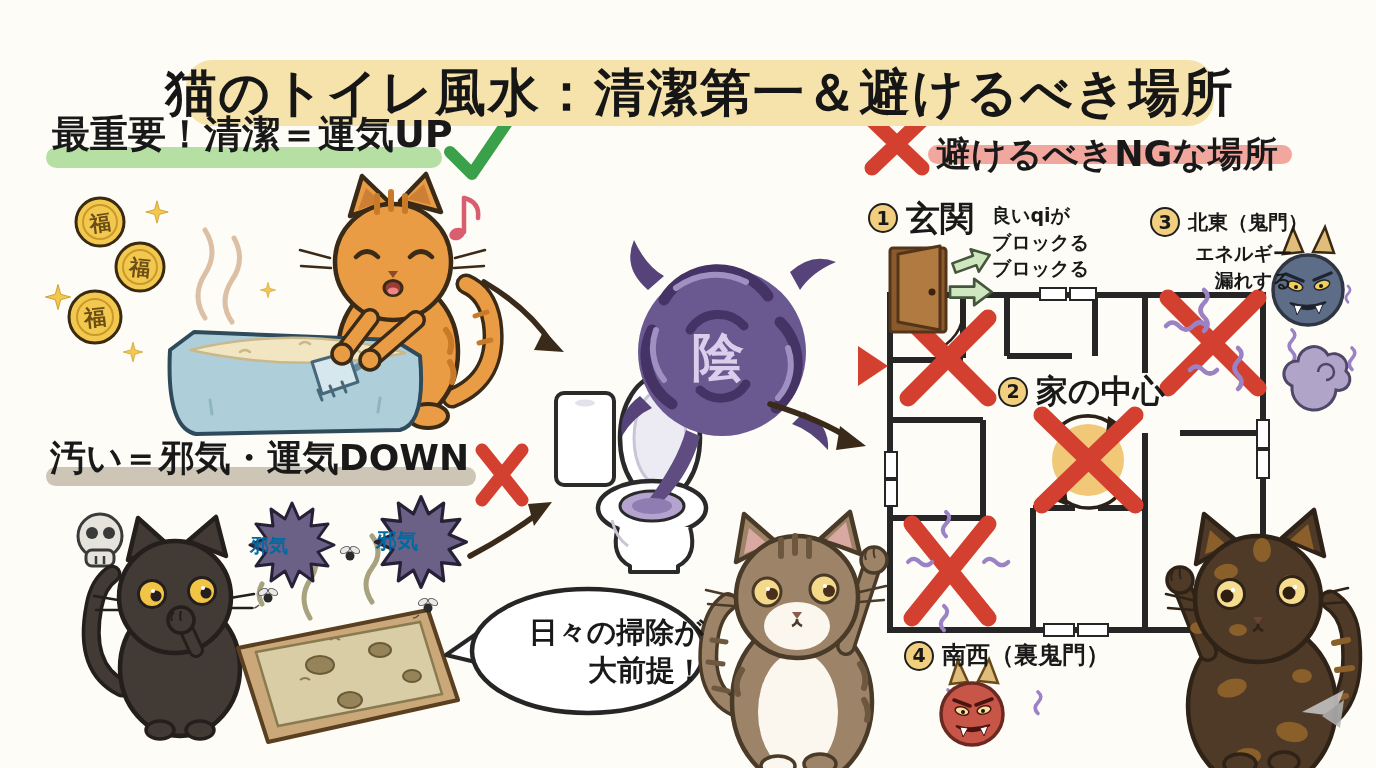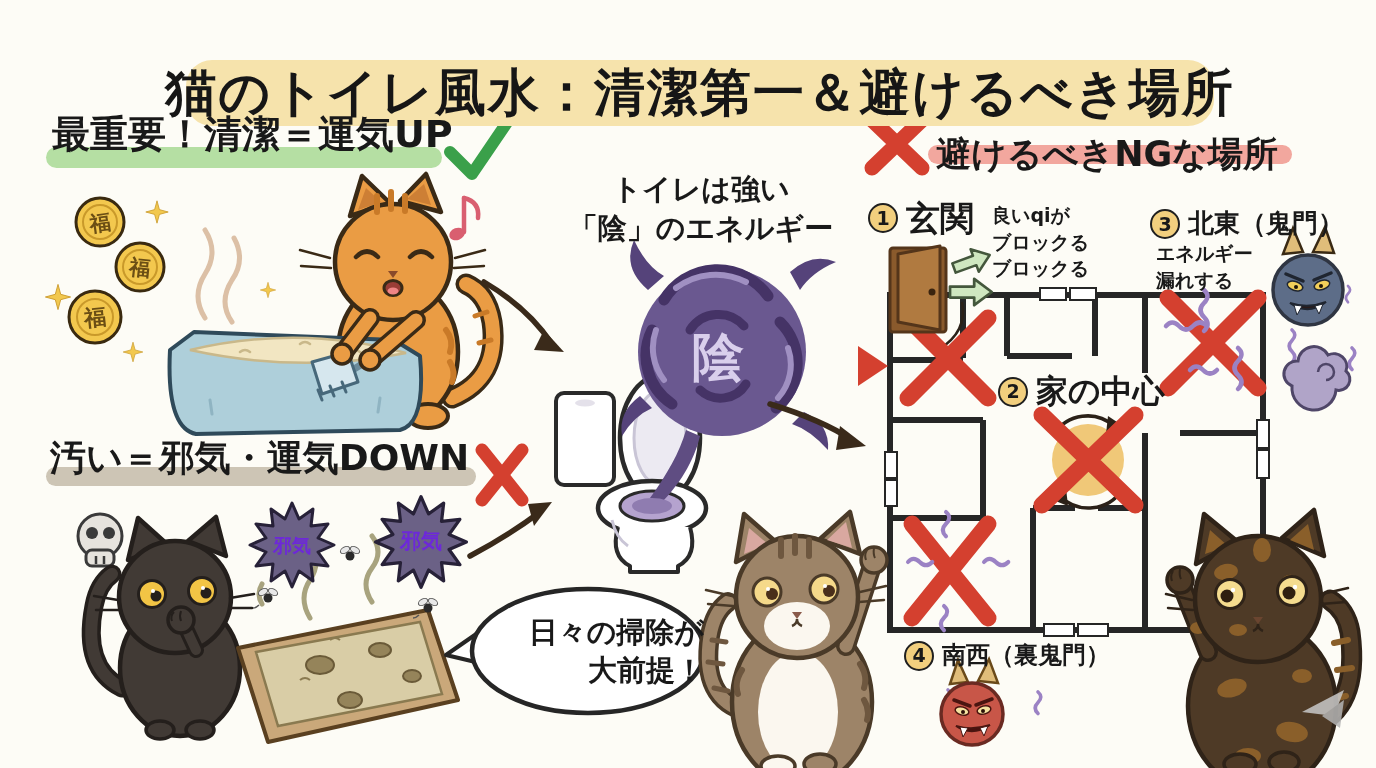--- a/index.html
+++ b/index.html
@@ -21,21 +21,21 @@
   .c-text{left:548px;top:170px;width:306px;text-align:center;font-size:29px;line-height:1.35;}
   .yin{left:668px;top:324px;width:100px;text-align:center;font-size:52px;font-weight:700;
        color:#d9cfec;}
   .bubble-t{left:472px;top:613px;width:232px;text-align:right;font-size:29px;line-height:1.32;font-family:Liberation Serif, serif;}
   .pt{display:flex;align-items:center;gap:8px;}
   .num{width:30px;height:30px;border-radius:50%;background:var(--num_gold,#f2cf7e);
        border:2.5px solid #1f1f1f;display:flex;align-items:center;justify-content:center;
        font-size:19px;font-weight:800;flex:0 0 30px;box-sizing:border-box;}
   .pt-label{font-size:34px;font-weight:800;}
   .note{font-size:19px;font-weight:700;line-height:1.4;}
-  .jaki{color:#6d28d9;text-align:center;font-weight:700;}
+  .jaki{color:#0369a1;font-weight:700;}
 </style>
 </head>
 <body>
 
 <div class="stage">
 
   <div class="hl hl-green" style="left:46px;top:147px;width:396px;height:21px;"></div>
   <div class="hl hl-gray" style="left:46px;top:467px;width:430px;height:19px;"></div>
   <div class="hl hl-red" style="left:928px;top:145px;width:364px;height:19px;"></div>
 
@@ -399,24 +399,20 @@
   </svg>
 
   <div class="txt banner">
     <span>猫のトイレ風水：清潔第一＆避けるべき場所</span>
   </div>
 
   <div class="txt h-clean">最重要！清潔＝運気UP</div>
   <div class="txt h-dirty">汚い＝邪気・運気DOWN</div>
   <div class="txt h-ng">避けるべきNGな場所</div>
 
-  <div class="txt c-text">
-    <div>トイレは強い</div>
-    <div>「陰」のエネルギー</div>
-  </div>
 
   <div class="txt yin">陰</div>
 
   <div class="txt bubble-t">
     <div>日々の掃除が</div>
     <div>大前提！</div>
   </div>
 
   <div class="txt pt" style="left:868px;top:196px;">
     <span class="num">1</span>
@@ -428,23 +424,23 @@
     <div>ブロックる</div>
   </div>
 
   <div class="txt pt" style="left:998px;top:371px;">
     <span class="num">2</span>
     <span class="pt-label" style="font-size:32px;">家の中心</span>
   </div>
 
   <div class="txt pt" style="left:1150px;top:207px;">
     <span class="num">3</span>
-    <span class="pt-label" style="font-size:26px;">北東（鬼門）</span>
-  </div>
-  <div class="txt note" style="left:1156px;top:240px;width:136px;text-align:left;">
+    <span class="pt-label" style="font-size:20px;">北東（鬼門）</span>
+  </div>
+  <div class="txt note" style="left:1156px;top:240px;width:136px;text-align:right;">
     <div>エネルギー</div>
     <div>漏れする</div>
   </div>
 
   <div class="txt pt" style="left:904px;top:640px;">
     <span class="num">4</span>
     <span class="pt-label" style="font-size:24px;">南西（裏鬼門）</span>
   </div>
 
   <div class="txt jaki" style="left:250px;top:533px;width:84px;font-size:19px;">邪気</div>

